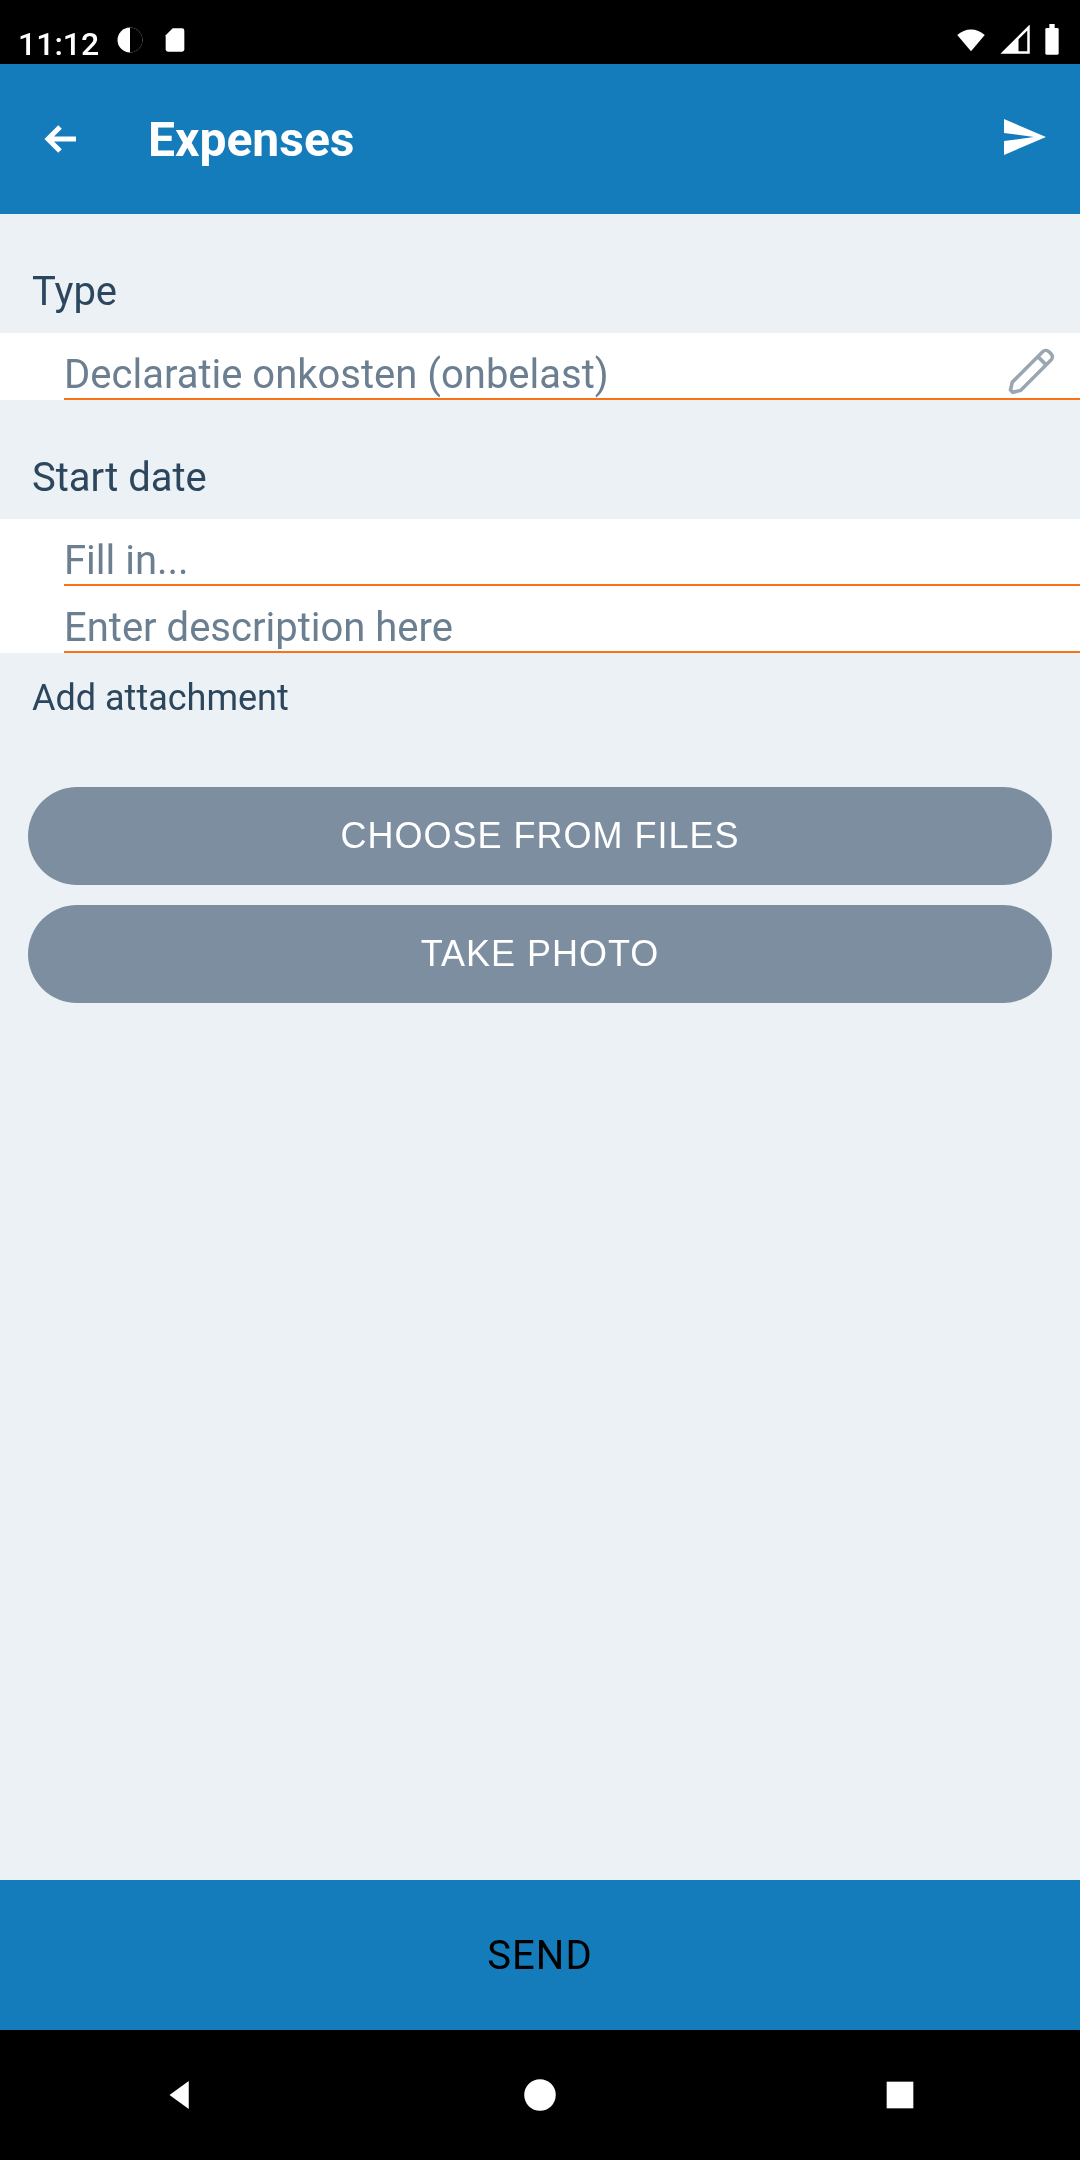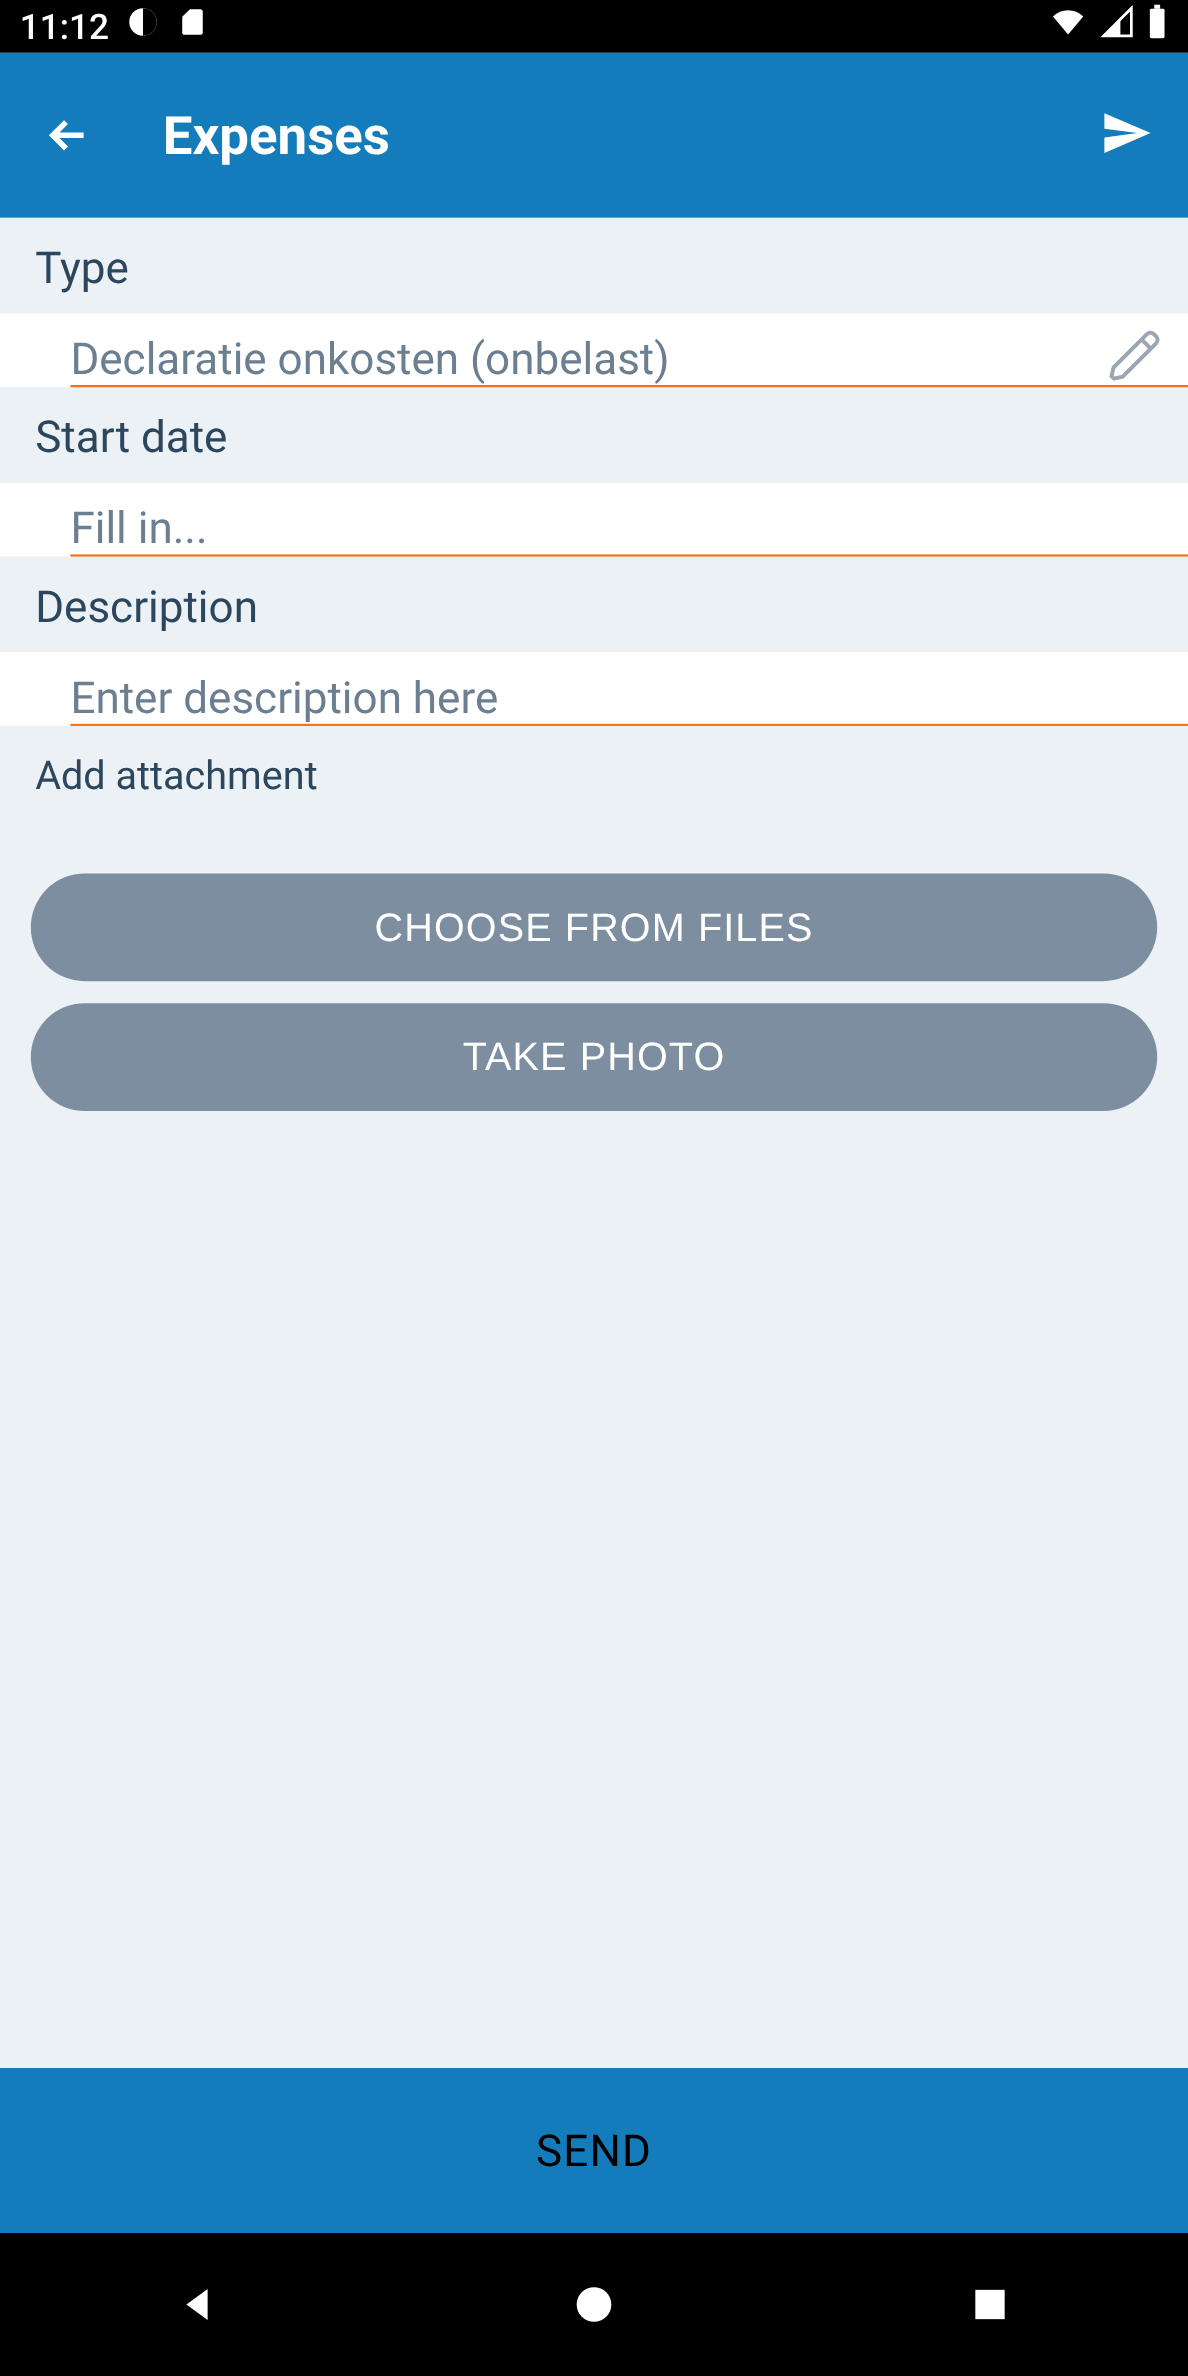--- a/index.html
+++ b/index.html
@@ -1,32 +1,32 @@
 <!DOCTYPE html>
 <html><head>
 <meta charset="utf-8">
 <style>
   * { box-sizing: border-box; margin: 0; padding: 0; }
   html, body { width: 1080px; height: 2160px; font-family: Roboto, Arial, sans-serif; overflow: hidden; background: #000; }
   .screen { width: 1080px; height: 2160px; display: flex; flex-direction: column; background: #ecf1f6; }
 
   
-  .statusbar { height: 48px; background: #000; color: #fff; display: flex; align-items: center; justify-content: space-between; padding: 0 18px; font-size: 32px; }
+  .statusbar { height: 64px; background: #000; color: #fff; display: flex; align-items: flex-end; justify-content: space-between; padding: 0 18px; font-size: 32px; }
   .statusbar .left { display: flex; align-items: center; gap: 16px; }
   .statusbar .right { display: flex; align-items: center; gap: 10px; }
   .statusbar .time { font-weight: 500; }
 
   
   .appbar { height: 150px; background: #157cbc; color: #fff; display: flex; align-items: center; padding: 0 32px; }
   .appbar .back { width: 60px; height: 60px; display: flex; align-items: center; justify-content: center; }
   .appbar .title { font-size: 48px; font-weight: 700; margin-left: 56px; flex: 1; }
   .appbar .send-icon { width: 48px; height: 48px; }
 
   
-  .section-label { background: #ecf1f6; color: #2c475d; font-size: 40px; padding: 22px 32px 18px; }
+  .section-label { background: #ecf1f6; color: #2c475d; font-size: 40px; padding: 22px 32px 18px; margin-top: 32px; }
   .field-row { background: #fff; padding: 18px 0 0 64px; }
   .field-inner { position: relative; border-bottom: 2px solid #f97316; padding-right: 20px; display: flex; align-items: center; }
   .field-value { font-size: 40px; color: #6b7f91; }
   .field-value.italic { font-style: italic; }
   .edit-icon { position: absolute; right: 20px; top: -6px; width: 54px; height: 54px; }
   input.field-input { border: none; outline: none; background: transparent; font-size: 40px; color: #2c475d; width: 100%; font-family: inherit; }
   input.field-input::placeholder { color: #6b7f91; font-style: normal; }
 
   .attach-label { background: #ecf1f6; color: #2c475d; font-size: 36px; padding: 24px 32px 18px; }
 
@@ -110,21 +110,20 @@
   </div>
 
   <div class="section-label">Start date</div>
 
   <div class="field-row">
     <div class="field-inner">
       <input class="field-input" type="text" placeholder="Fill in..." style="">
     </div>
   </div>
 
-  <div class="section-label">Description</div>
   <div class="field-row">
     <div class="field-inner">
       <input class="field-input" type="text" placeholder="Enter description here" style="">
     </div>
   </div>
 
   <div class="attach-label">Add attachment</div>
   <div class="btn-group">
     <button class="pill-btn">CHOOSE FROM FILES</button>
     <button class="pill-btn">TAKE PHOTO</button>

